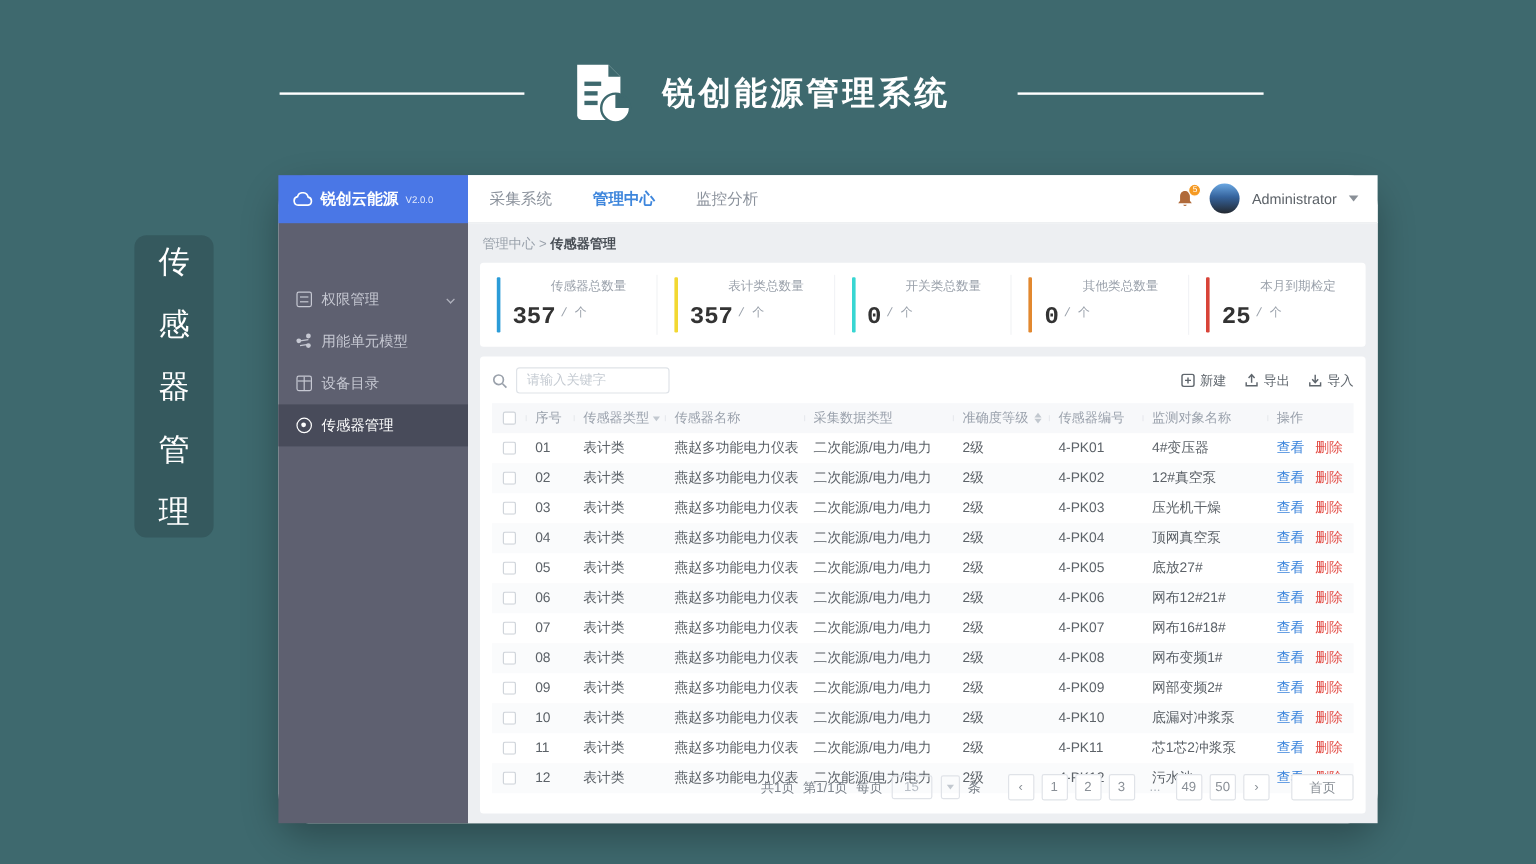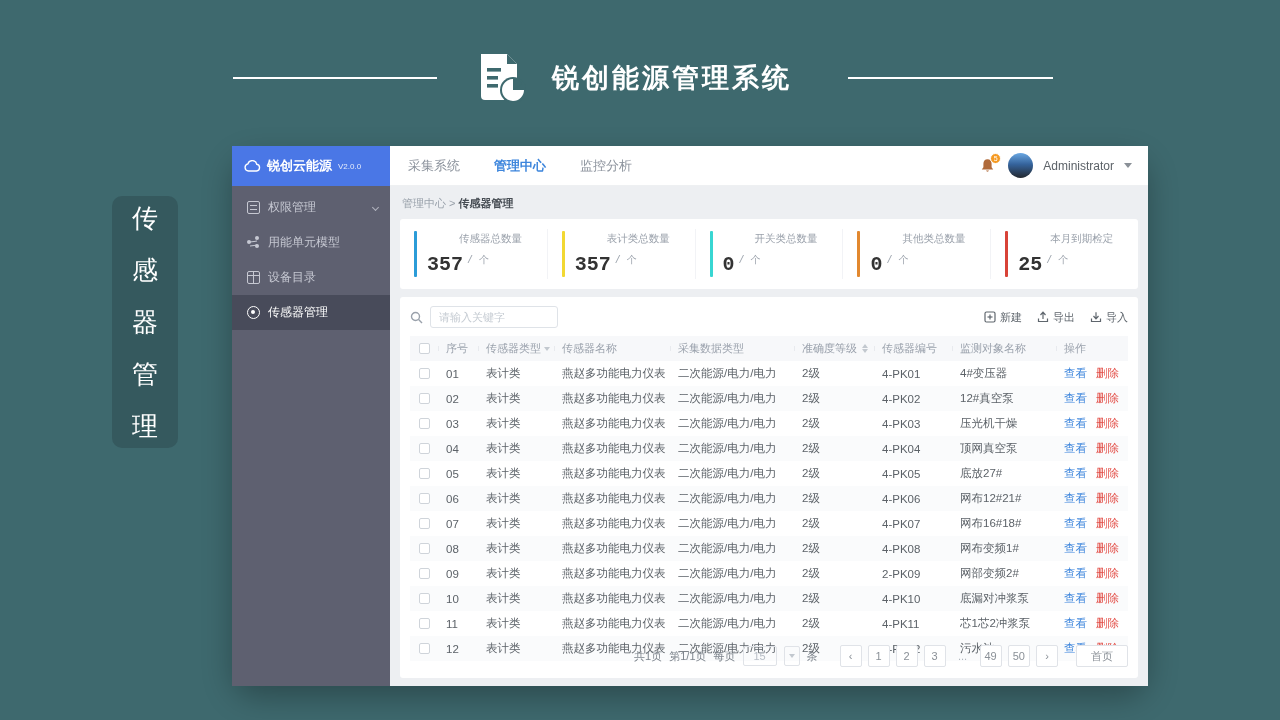--- a/index.html
+++ b/index.html
@@ -19,21 +19,21 @@
 
   
   .window { position:absolute; left:232px; top:146px; width:916px; height:540px; display:flex; background:#fff;
             box-shadow:0 12px 30px rgba(0,0,0,.28);border-radius:25px; }
 
   
   .sidebar { width:158px; background:#5E6070; display:flex; flex-direction:column; flex-shrink:0; }
   .sb-logo { height:40px; background:#4A77E6; display:flex; align-items:center; padding:0 12px; gap:6px; color:#fff; flex-shrink:0; }
   .sb-logo .name { font-size:13px; font-weight:bold; }
   .sb-logo .ver { font-size:8px; opacity:.85; }
-  .sb-menu { padding-top:4px; }
+  .sb-menu { padding-top:4px;margin-top:42px; }
   .sb-item { height:35px; display:flex; align-items:center; gap:8px; padding:0 12px 0 15px; font-size:12px; color:#C6C8D2; cursor:pointer; }
   .sb-item.active { background:#484B5A; color:#fff; }
   .sb-item .chev { margin-left:auto; opacity:.8; }
   .chev { width:5px; height:5px; border-right:1.4px solid currentColor; border-bottom:1.4px solid currentColor; transform:rotate(45deg); display:inline-block; }
 
   
   .ico { width:13px; height:13px; display:inline-block; position:relative; flex-shrink:0; }
   .ico-grid { border:1.3px solid currentColor; border-radius:2px; }
   .ico-grid::before { content:""; position:absolute; left:2px; right:2px; top:3px; border-top:1.2px solid currentColor; }
   .ico-grid::after  { content:""; position:absolute; left:2px; right:2px; top:7px; border-top:1.2px solid currentColor; }
@@ -475,21 +475,21 @@
 
   <div class="tr">
     <span class="td cb-cell">
                   <span class="checkbox"></span>
                 </span>
     <span class="td">09</span>
     <span class="td">表计类</span>
     <span class="td">燕赵多功能电力仪表</span>
     <span class="td">二次能源/电力/电力</span>
     <span class="td">2级</span>
-    <span class="td">2-PK09</span>
+    <span class="td">4-PK09</span>
     <span class="td">网部变频2#</span>
     <span class="td actions">
       <a class="view">查看</a>
       <a class="del">删除</a>
     </span>
   </div>
 
   <div class="tr">
     <span class="td cb-cell">
                   <span class="checkbox"></span>

